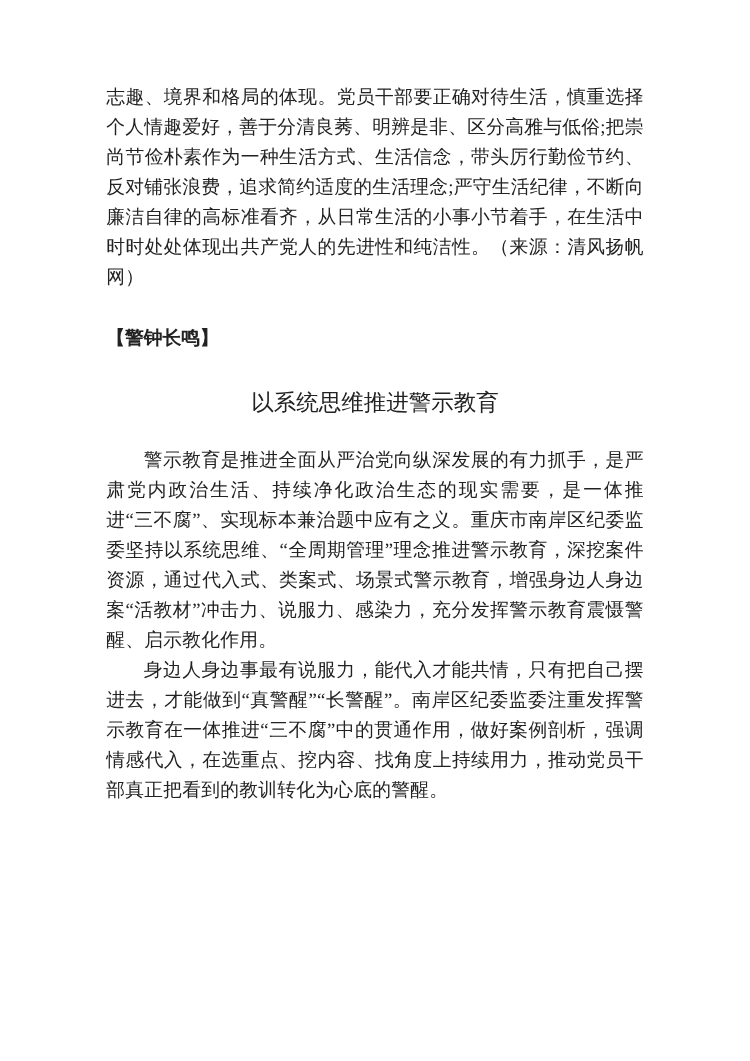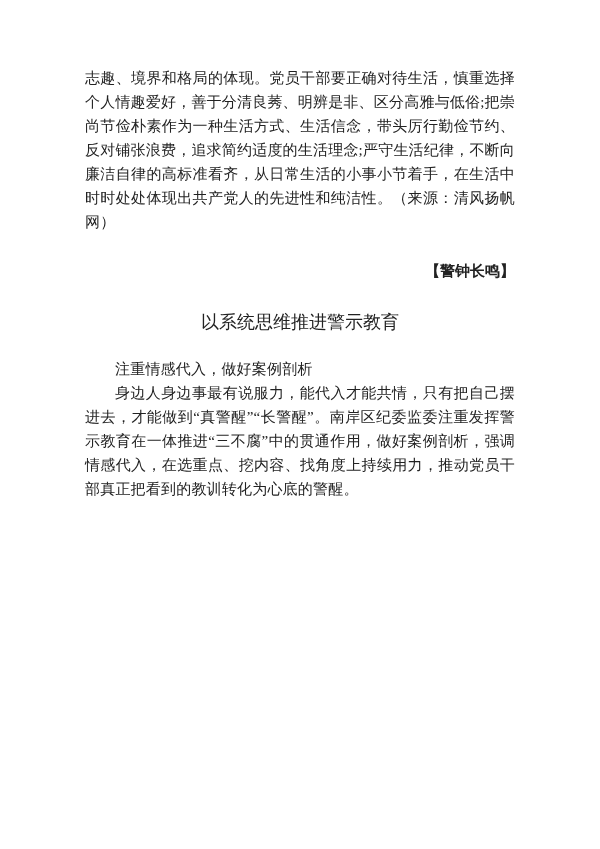--- a/index.html
+++ b/index.html
@@ -32,21 +32,20 @@
   }
   .no-indent {
     text-indent: 0;
   }
   .section-label {
     margin: 25px 0 0 0;
     font-size: 15px;
     line-height: 24px;
     font-weight: bold;
     text-indent: 0;
-    text-align: right;
   }
   .title {
     margin: 25px 0 21px 0;
     font-size: 18px;
     line-height: 28px;
     font-weight: normal;
     text-align: center;
   }
   .page-number {
     position: absolute;
@@ -60,17 +59,17 @@
   }
 </style>
 </head>
 <body>
 
 <div class="page">
   <div class="content">
     <p class="para no-indent">志趣、境界和格局的体现。党员干部要正确对待生活，慎重选择个人情趣爱好，善于分清良莠、明辨是非、区分高雅与低俗;把崇尚节俭朴素作为一种生活方式、生活信念，带头厉行勤俭节约、反对铺张浪费，追求简约适度的生活理念;严守生活纪律，不断向廉洁自律的高标准看齐，从日常生活的小事小节着手，在生活中时时处处体现出共产党人的先进性和纯洁性。（来源：清风扬帆网）</p>
     <p class="section-label">【警钟长鸣】</p>
     <h1 class="title">以系统思维推进警示教育</h1>
-    <p class="para">注重情感代入，做好案例剖析</p>
+    <p class="para">警示教育是推进全面从严治党向纵深发展的有力抓手，是严肃党内政治生活、持续净化政治生态的现实需要，是一体推进“三不腐”、实现标本兼治题中应有之义。重庆市南岸区纪委监委坚持以系统思维、“全周期管理”理念推进警示教育，深挖案件资源，通过代入式、类案式、场景式警示教育，增强身边人身边案“活教材”冲击力、说服力、感染力，充分发挥警示教育震慑警醒、启示教化作用。</p>
     <p class="para">身边人身边事最有说服力，能代入才能共情，只有把自己摆进去，才能做到“真警醒”“长警醒”。南岸区纪委监委注重发挥警示教育在一体推进“三不腐”中的贯通作用，做好案例剖析，强调情感代入，在选重点、挖内容、找角度上持续用力，推动党员干部真正把看到的教训转化为心底的警醒。</p>
   </div>
   <div class="page-number">- 10 -</div>
 </div>
 
 </body></html>

